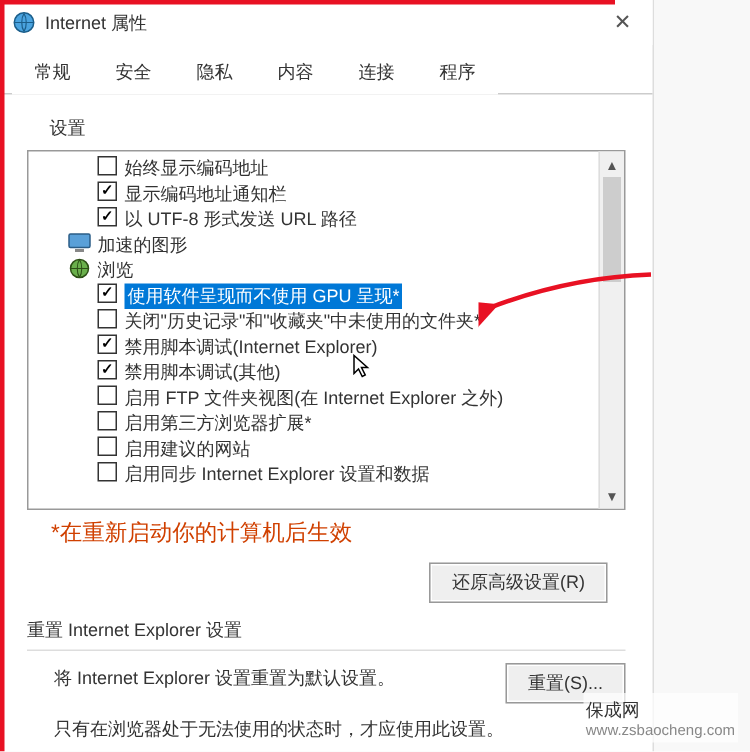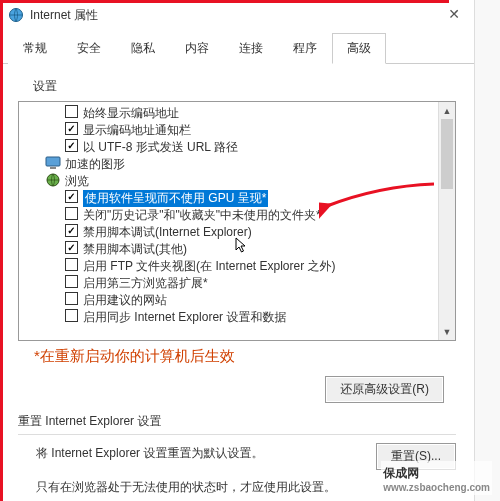--- a/index.html
+++ b/index.html
@@ -1,17 +1,17 @@
 <!DOCTYPE html>
 <html><head>
 <meta charset="utf-8">
 <style>
 *{box-sizing:border-box;margin:0;padding:0;font-family:"Microsoft YaHei","Segoe UI",Tahoma,sans-serif;font-size:12px;color:#333}
 body{background:#f8f8f8;width:500px;height:501px;overflow:hidden;position:relative}
-.window{background:#fff;width:475px;height:501px;position:relative;border-right:1px solid #ddd}
+.window{background:#fff;width:436px;height:501px;position:relative;border-right:1px solid #ddd}
 .titlebar{height:30px;display:flex;align-items:center;padding:0 8px;background:#fff}
 .titlebar .icon{width:16px;height:16px;margin-right:6px;display:flex;align-items:center;justify-content:center}
 .titlebar .title{flex:1;font-size:12px}
 .titlebar .close{width:40px;height:28px;display:flex;align-items:center;justify-content:center;font-size:14px;color:#555;position:absolute;right:0;top:0}
 .tabs{display:flex;border-bottom:1px solid #ccc;padding:0 8px;gap:0;margin-top:2px}
 .tab{padding:6px 14px;border:1px solid transparent;border-bottom:none;cursor:default;background:#fff;position:relative;top:1px}
 .tab.active{border-color:#ccc;background:#fff;border-bottom:1px solid #fff}
 .content{padding:10px 18px}
 .section-label{margin:4px 0 6px 15px}
 .settings-box{border:1px solid #999;height:240px;background:#fff;position:relative;display:flex}
@@ -29,21 +29,21 @@
 .scroll-btn{height:17px;display:flex;align-items:center;justify-content:center;font-size:9px;color:#555}
 .scroll-track{flex:1;position:relative}
 .scroll-thumb{position:absolute;left:2px;right:2px;top:0;height:70px;background:#cdcdcd}
 .note{color:#d04000;margin:6px 0 10px 16px;font-size:15px}
 .btn{border:1px solid #999;background:#efefef;padding:4px 14px;cursor:default;box-shadow:inset 0 0 0 1px #fff}
 .restore-row{display:flex;justify-content:flex-end;margin:4px 12px 10px 0}
 .reset-section{margin-top:8px}
 .reset-inner{border-top:1px solid #ddd;padding-top:8px;margin-top:4px;padding-left:18px;display:flex;align-items:flex-start;gap:8px}
 .reset-text{flex:1;line-height:1.8}
 .bottom-note{padding:8px 0 0 18px;line-height:1.6}
-.watermark{position:absolute;right:8px;bottom:6px;font-size:15px;color:#555;font-weight:700;background:rgba(255,255,255,0.7);padding:2px}
+.watermark{position:absolute;right:8px;bottom:6px;font-size:15px;color:#555;font-weight:400;background:rgba(255,255,255,0.7);padding:2px}
 .watermark .sub{font-size:10px;color:#888;display:block;text-align:right}
 .red-border{position:absolute;border:3px solid #e81123;pointer-events:none}
 .red-top{left:0;top:0;right:25px;height:0;border-width:3px 0 0 0}
 .red-left{left:0;top:0;bottom:0;width:0;border-width:0 0 0 3px}
 svg{display:block}
 </style>
 </head>
 <body>
 
 <div class="window">
@@ -61,21 +61,20 @@
     <div class="close">✕</div>
   </div>
 
   <div class="tabs" id="tabs">
       <div class="tab">常规</div>
       <div class="tab">安全</div>
       <div class="tab">隐私</div>
       <div class="tab">内容</div>
       <div class="tab">连接</div>
       <div class="tab">程序</div>
-      <div class="tab active">高级</div>
     </div>
 
   <div class="content">
     <div class="section-label">设置</div>
 
     <div class="settings-box">
       <div class="tree" id="tree">
           <div class="tree-row indent-2">
             <span class="checkbox"></span>
             <span>始终显示编码地址</span>

